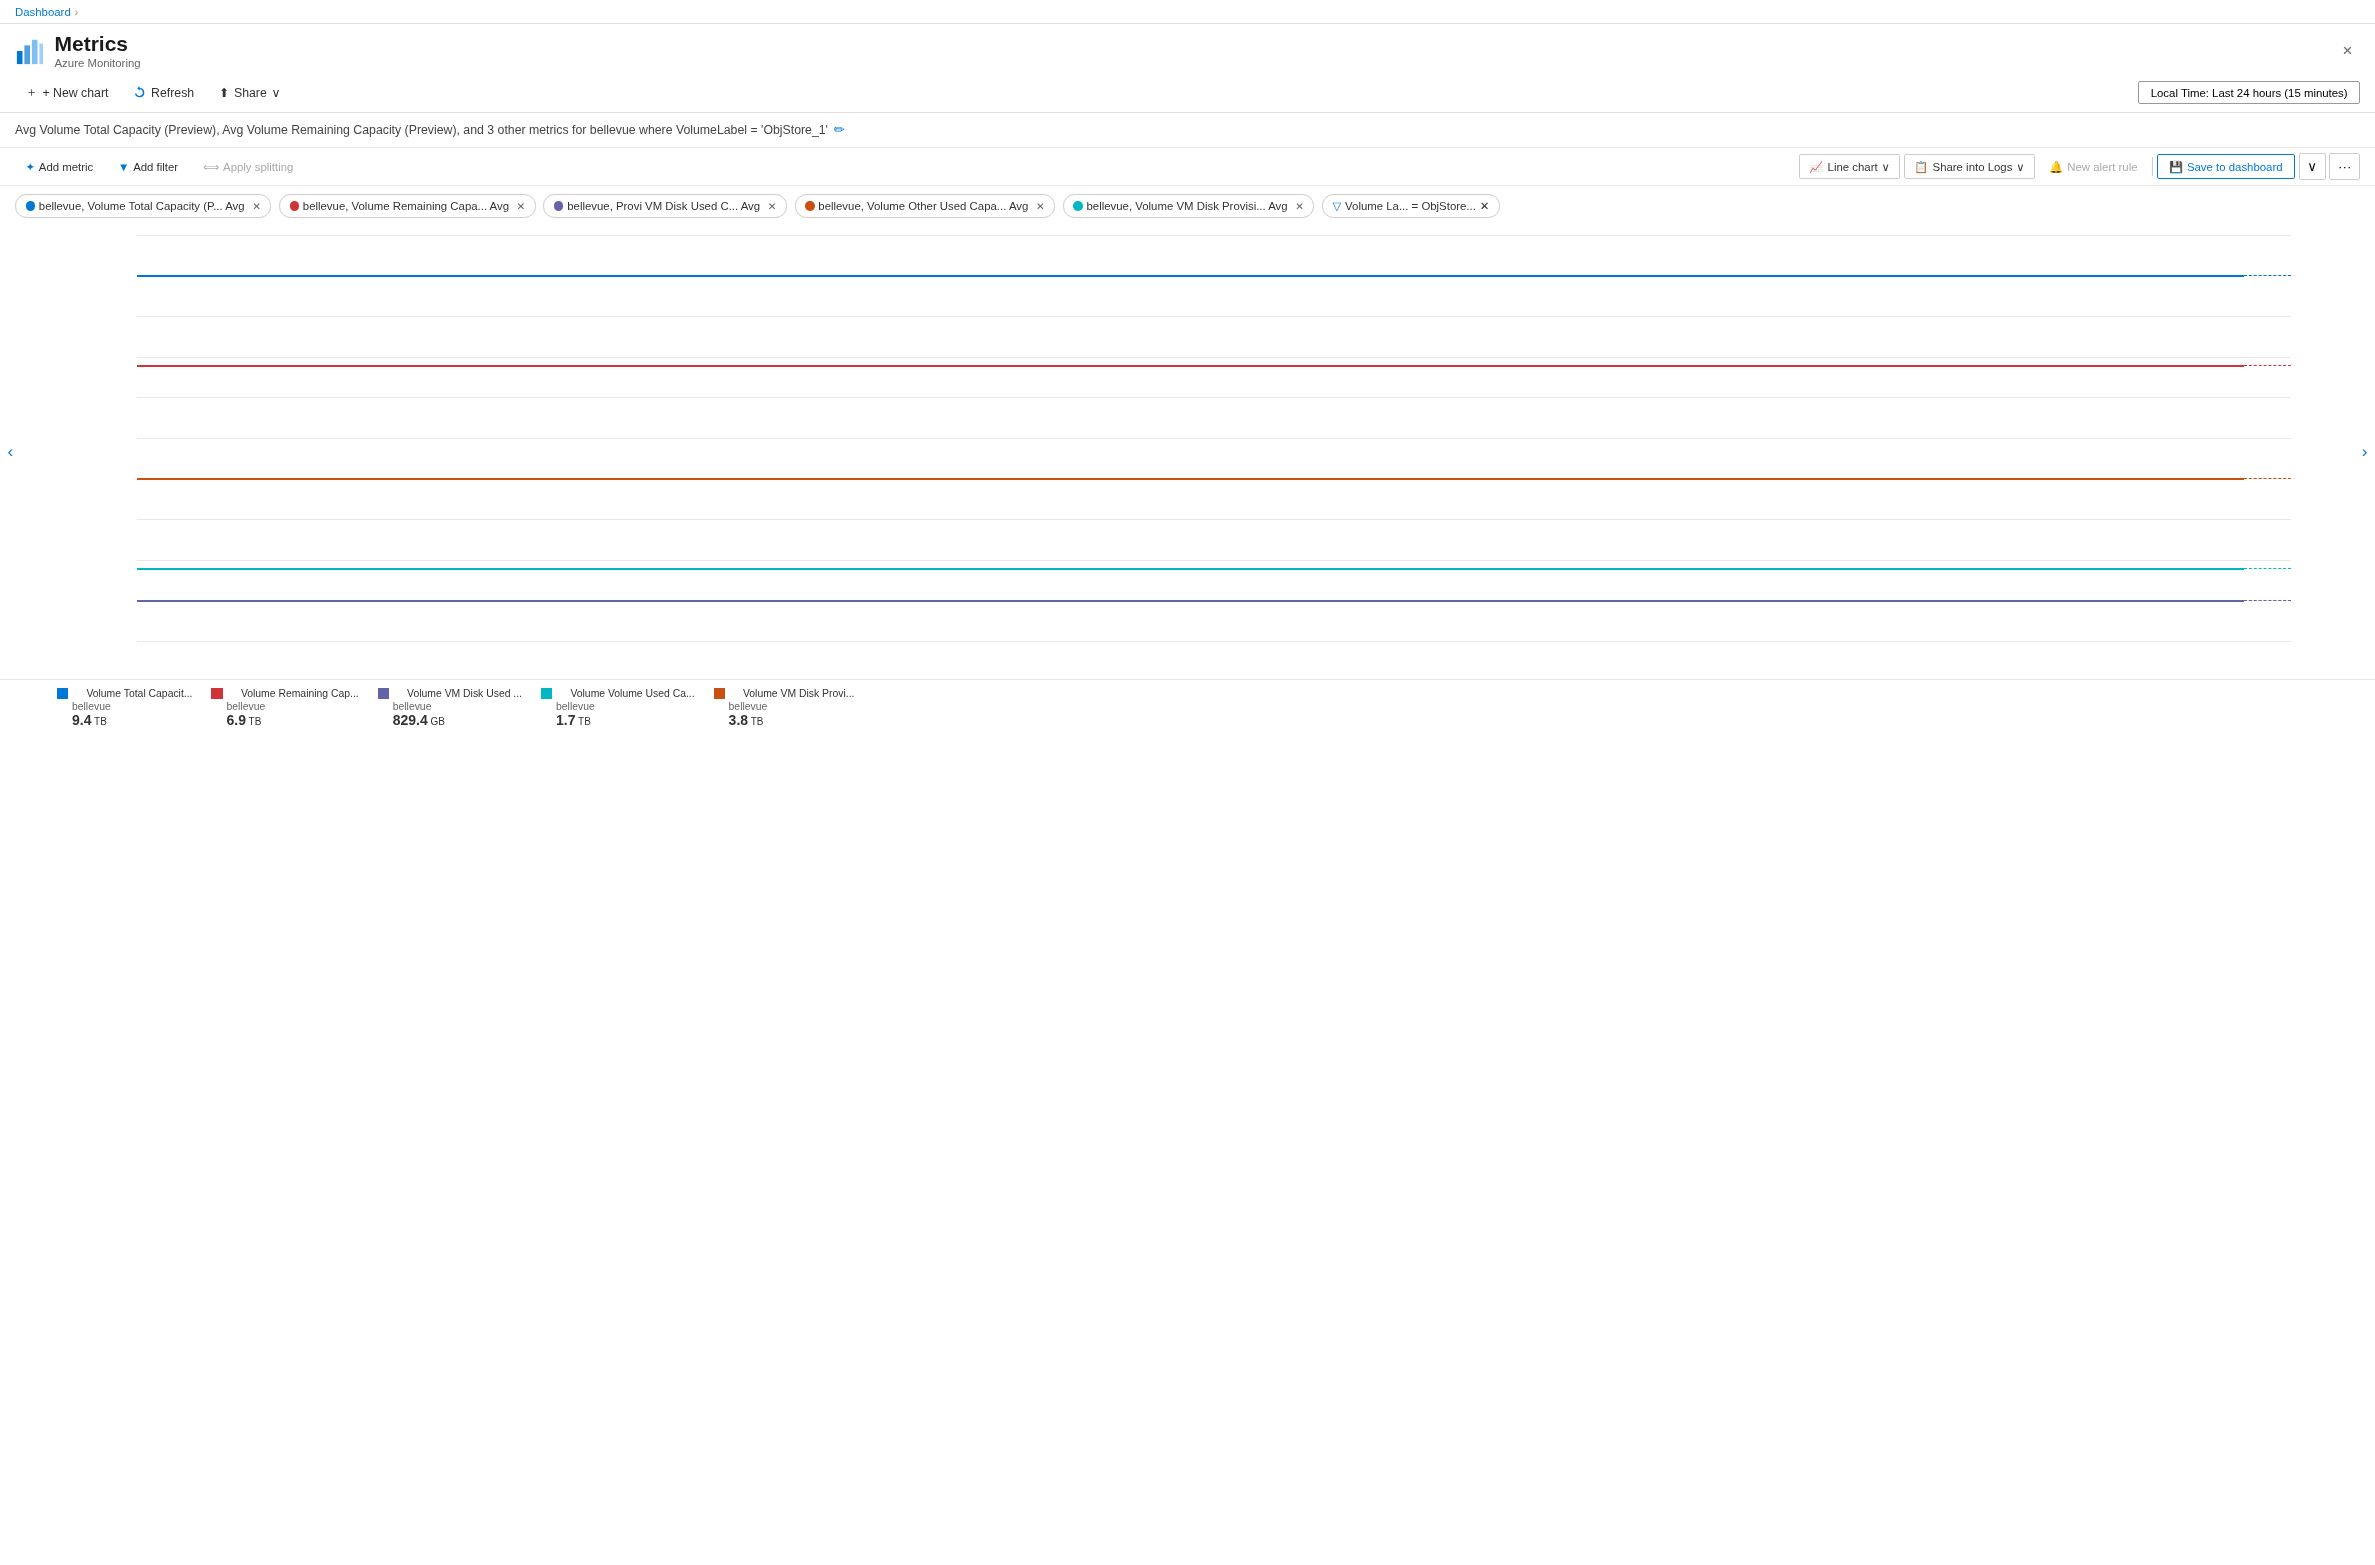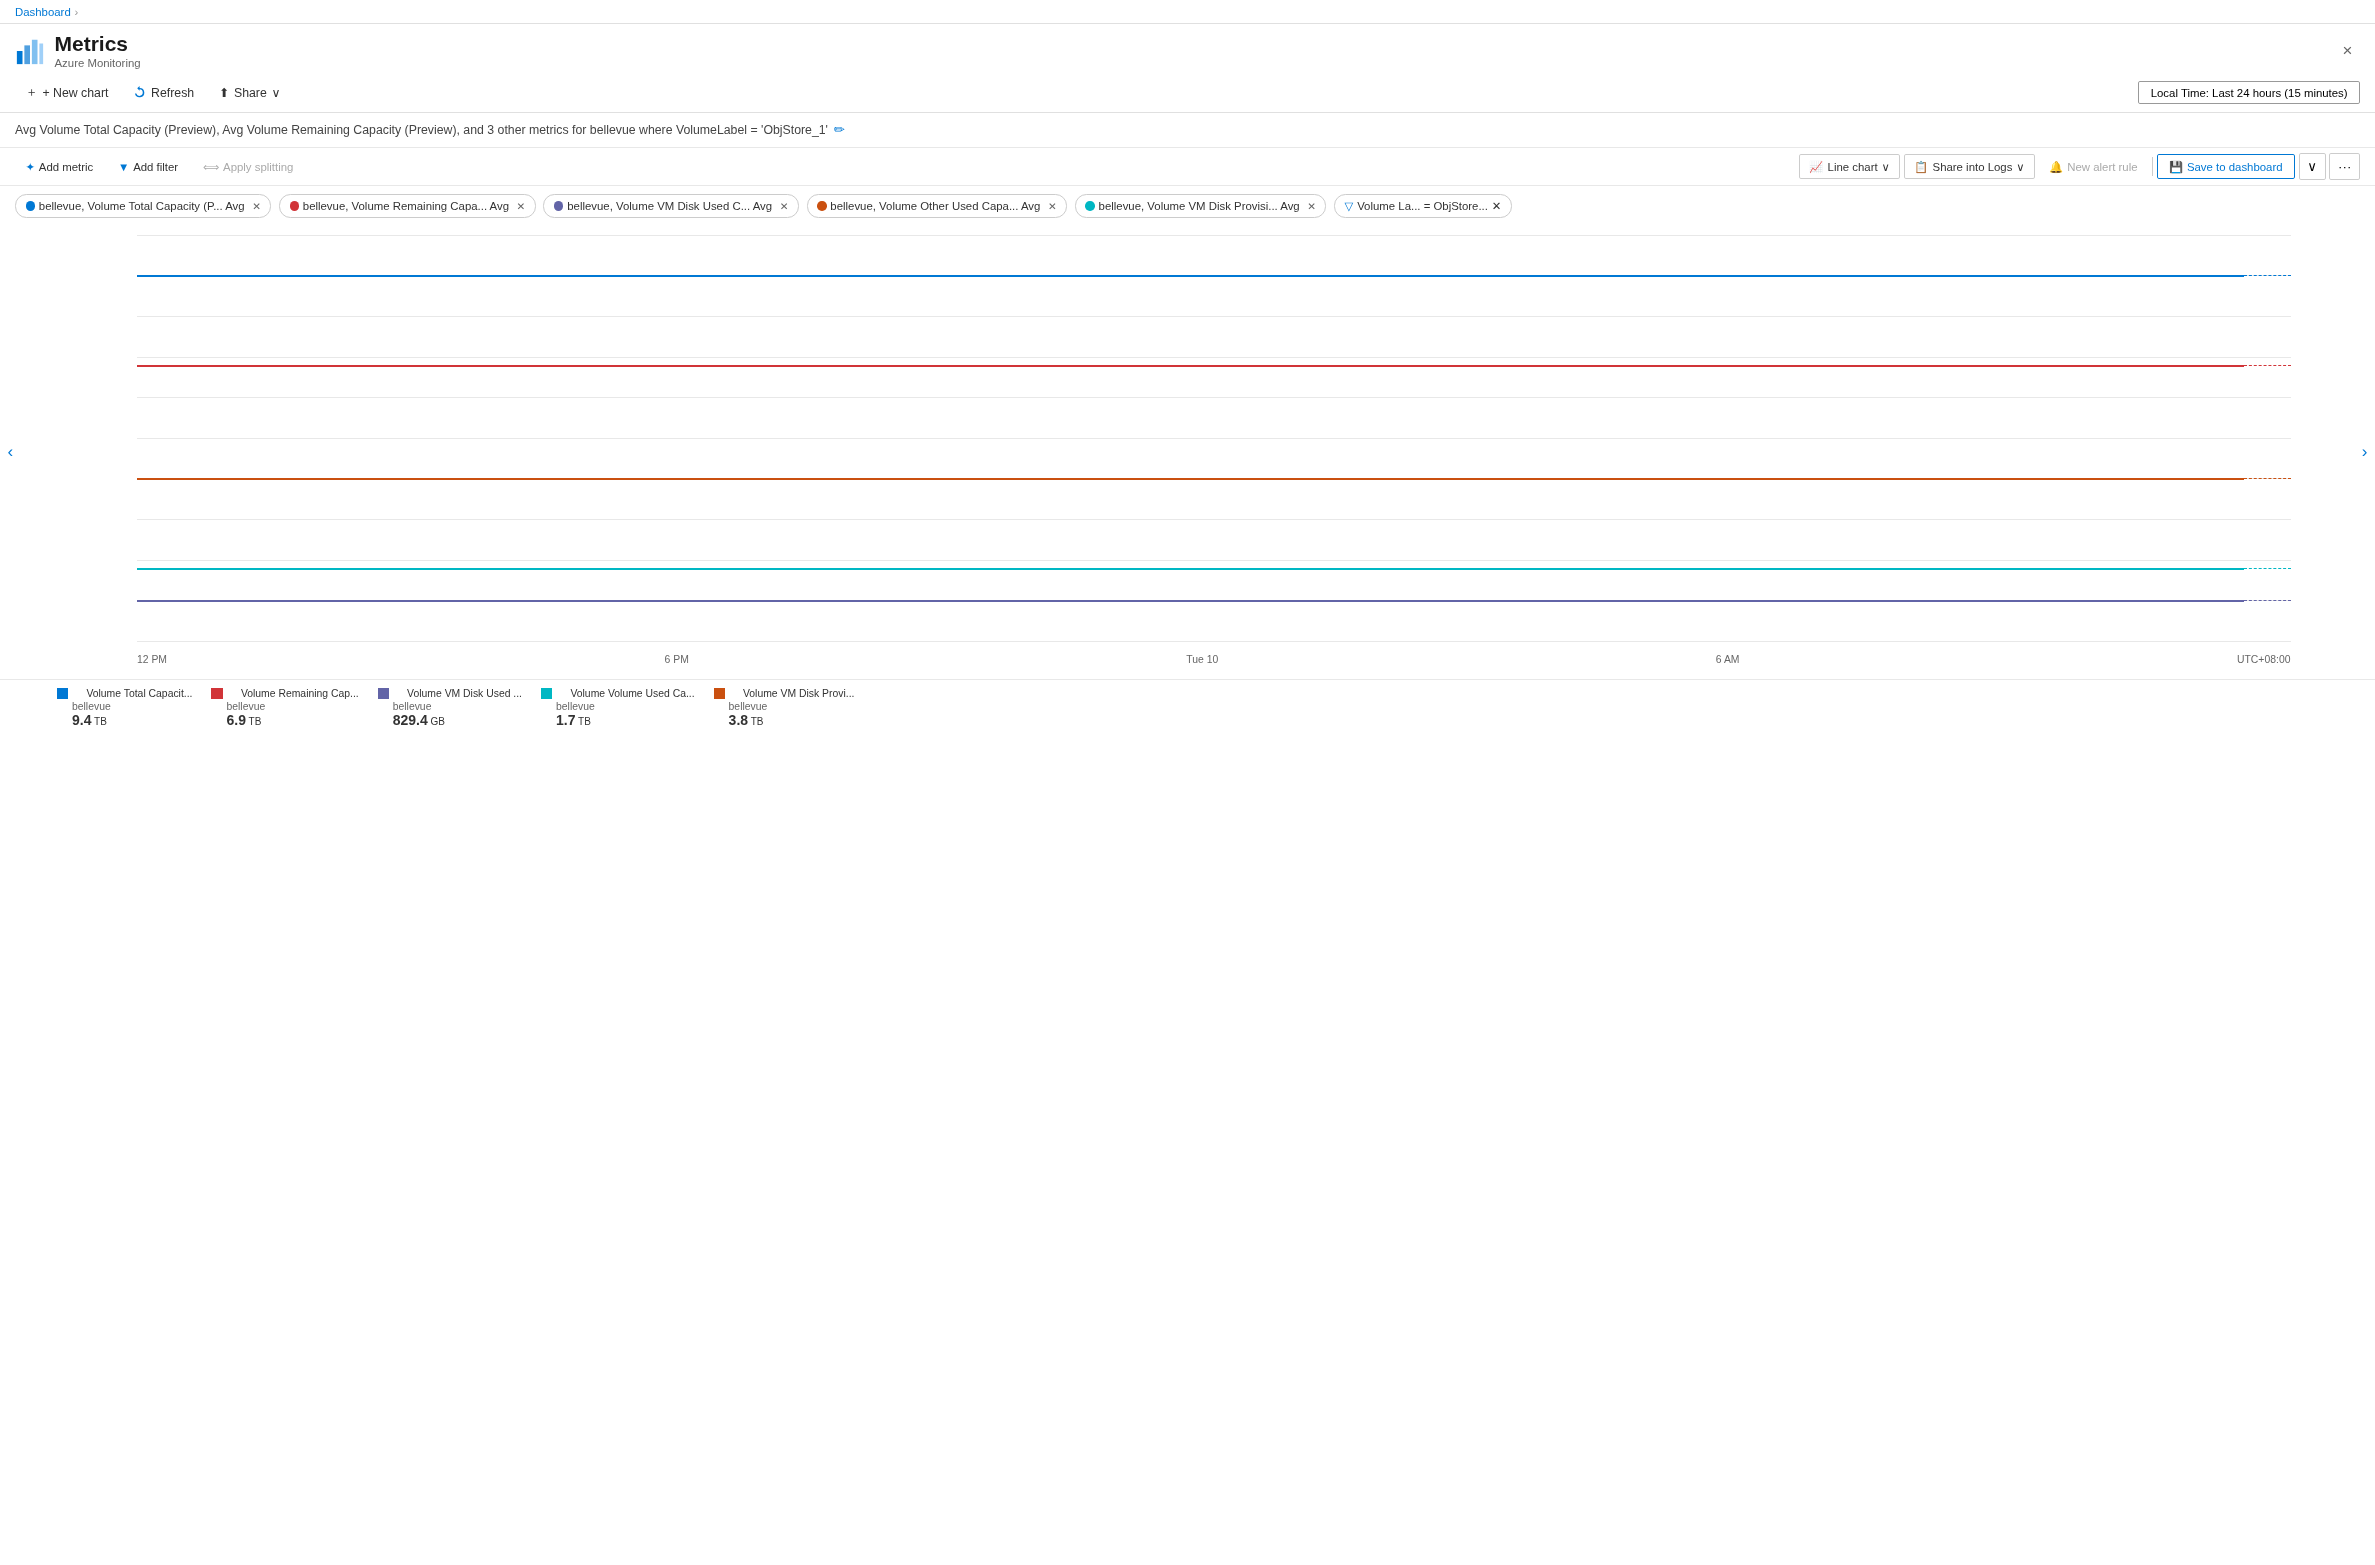--- a/index.html
+++ b/index.html
@@ -157,21 +157,21 @@
       <span>bellevue, Volume Total Capacity (P... Avg</span>
       <span class="remove-x">✕</span>
     </div>
     <div class="metric-tag">
       <span class="tag-dot" style="background:#d13438"></span>
       <span>bellevue, Volume Remaining Capa... Avg</span>
       <span class="remove-x">✕</span>
     </div>
     <div class="metric-tag">
       <span class="tag-dot" style="background:#6264a7"></span>
-      <span>bellevue, Volume VM Disk Used C... Avg</span>
+      <span>bellevue, Provi VM Disk Used C... Avg</span>
       <span class="remove-x">✕</span>
     </div>
     <div class="metric-tag">
       <span class="tag-dot" style="background:#ca5010"></span>
       <span>bellevue, Volume Other Used Capa... Avg</span>
       <span class="remove-x">✕</span>
     </div>
     <div class="metric-tag">
       <span class="tag-dot" style="background:#00b7c3"></span>
       <span>bellevue, Volume VM Disk Provisi... Avg</span>
@@ -210,27 +210,20 @@
           <div style="position: absolute; left: 0px; right: 47px; top: 32%; height: 1.9px; background-color: rgb(209, 52, 56);"></div>
           <div style="position: absolute; right: 0px; width: 47px; top: 32%; height: 1.9px; border-top: 1.9px dashed rgb(209, 52, 56);"></div>
           <div style="position: absolute; left: 0px; right: 47px; top: 60%; height: 1.9px; background-color: rgb(202, 80, 16);"></div>
           <div style="position: absolute; right: 0px; width: 47px; top: 60%; height: 1.9px; border-top: 1.9px dashed rgb(202, 80, 16);"></div>
           <div style="position: absolute; left: 0px; right: 47px; top: 82%; height: 1.9px; background-color: rgb(0, 183, 195);"></div>
           <div style="position: absolute; right: 0px; width: 47px; top: 82%; height: 1.9px; border-top: 1.9px dashed rgb(0, 183, 195);"></div>
           <div style="position: absolute; left: 0px; right: 47px; top: 90%; height: 1.9px; background-color: rgb(98, 100, 167);"></div>
           <div style="position: absolute; right: 0px; width: 47px; top: 90%; height: 1.9px; border-top: 1.9px dashed rgb(98, 100, 167);"></div>
         </div>
 
-      <div class="x-axis" id="x-axis-container">
-          <span class="x-label">12 PM</span>
-          <span class="x-label">6 PM</span>
-          <span class="x-label">Tue 10</span>
-          <span class="x-label">6 AM</span>
-          <span class="x-label">UTC+08:00</span>
-        </div>
     </div>
   </div>
 </div>
 
 <div class="legend-area" id="legend-container">
     <div class="legend-item">
     <div class="legend-header">
       <div class="legend-color-bar" style="background:#0078d4"></div>
       <span class="legend-name">Volume Total Capacit...</span>
     </div>

